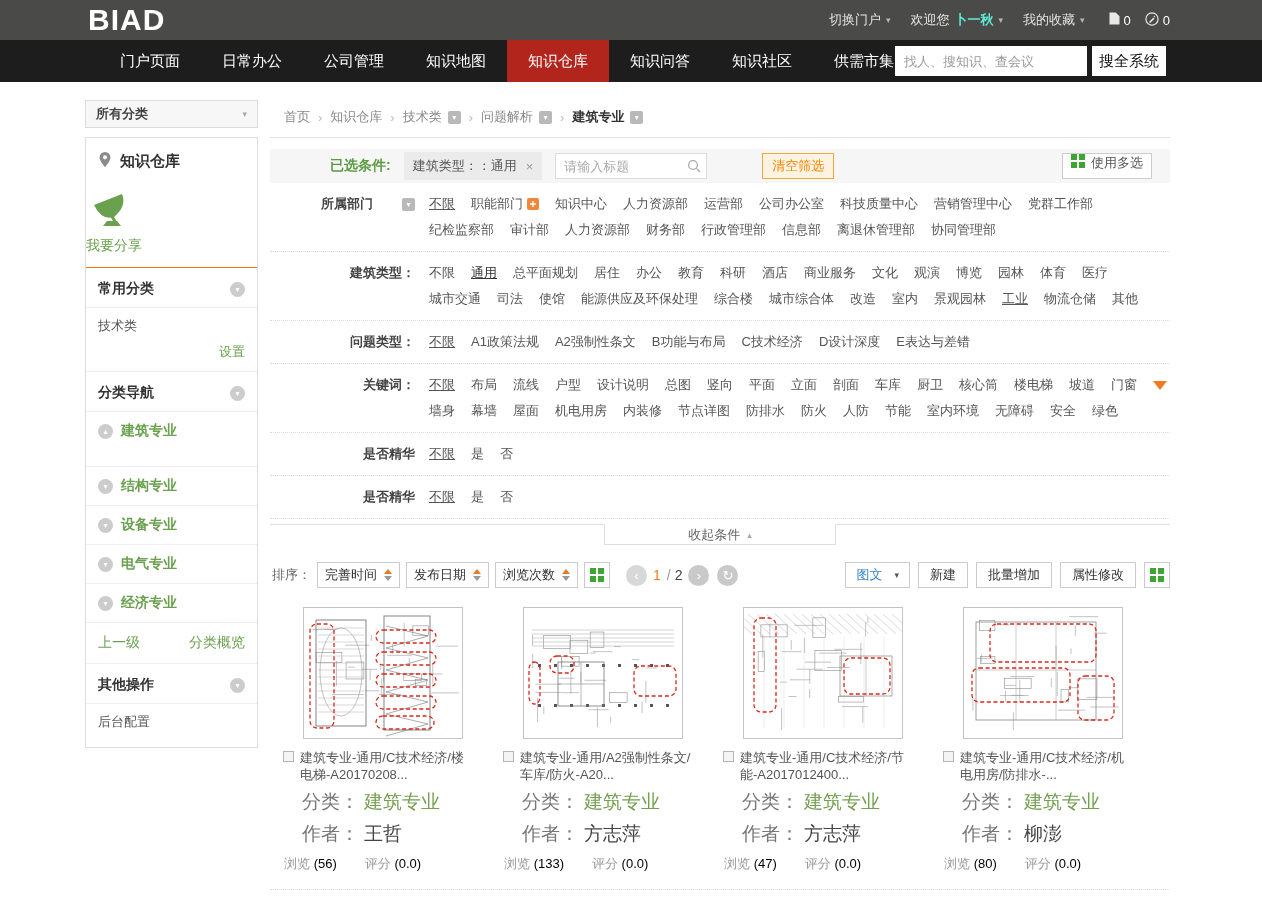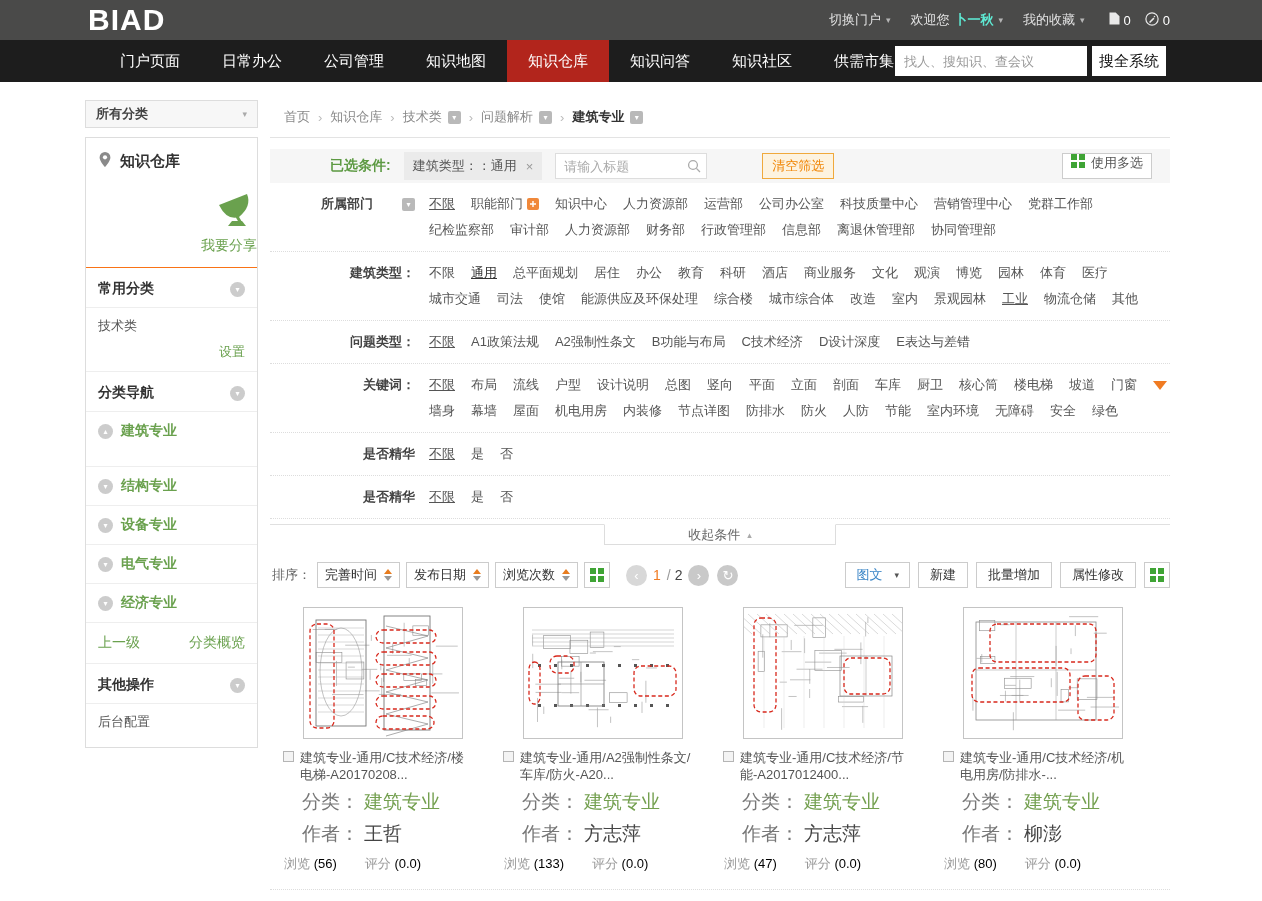--- a/index.html
+++ b/index.html
@@ -21,21 +21,21 @@
 .nav-search{position:absolute;right:96px;top:6px;display:flex;align-items:center}
 .nav-search input{width:192px;height:30px;border:none;padding:0 9px;font-size:13px;color:#333;outline:none}
 .nav-search input::placeholder{color:#999}
 .btn-searchall{height:30px;margin-left:5px;background:#fff;border:none;font-size:15px;padding:0 7px;color:#111;cursor:pointer}
 
 .sidebar{position:absolute;left:85px;top:100px;width:173px}
 .all-cats{height:28px;background:#f7f7f7;border:1px solid #ddd;display:flex;align-items:center;justify-content:space-between;padding:0 10px;font-size:13px;color:#444;font-weight:bold;cursor:pointer}
 .all-cats .caret{color:#aaa}
 .side-panel{margin-top:9px;border:1px solid #ddd;background:#fff;padding-bottom:4px}
 .repo-head{display:flex;align-items:center;gap:8px;padding:13px 12px 4px;font-size:15px;font-weight:bold;color:#333}
-.share{text-align:right;padding:14px 0 12px}
+.share{text-align:left;padding:14px 0 12px}
 .share-label{color:#6aa14e;font-size:14px;cursor:pointer;display:inline-block;margin-top:4px}
 .side-sec{padding:12px 12px 9px;font-size:14px;font-weight:bold;color:#333;display:flex;justify-content:space-between;align-items:center}
 .side-item{padding:9px 12px 4px;font-size:13px;color:#555;border-top:1px solid #eee;cursor:pointer}
 .settings-link{text-align:right;color:#6aa14e;padding:4px 12px 10px;font-size:13px;cursor:pointer}
 .cat-item{display:flex;align-items:center;gap:8px;padding:10px 12px;color:#6aa14e;font-weight:bold;font-size:14px;border-top:1px solid #eee;cursor:pointer}
 .cat-item.expanded{padding-bottom:26px}
 .circle-chev{width:15px;height:15px;border-radius:50%;background:#ccc;color:#fff;font-size:8px;display:inline-flex;align-items:center;justify-content:center;flex:none}
 .side-links{display:flex;justify-content:space-between;padding:11px 12px;color:#6aa14e;font-size:14px;border-top:1px solid #eee}
 .side-links span{cursor:pointer}
 

